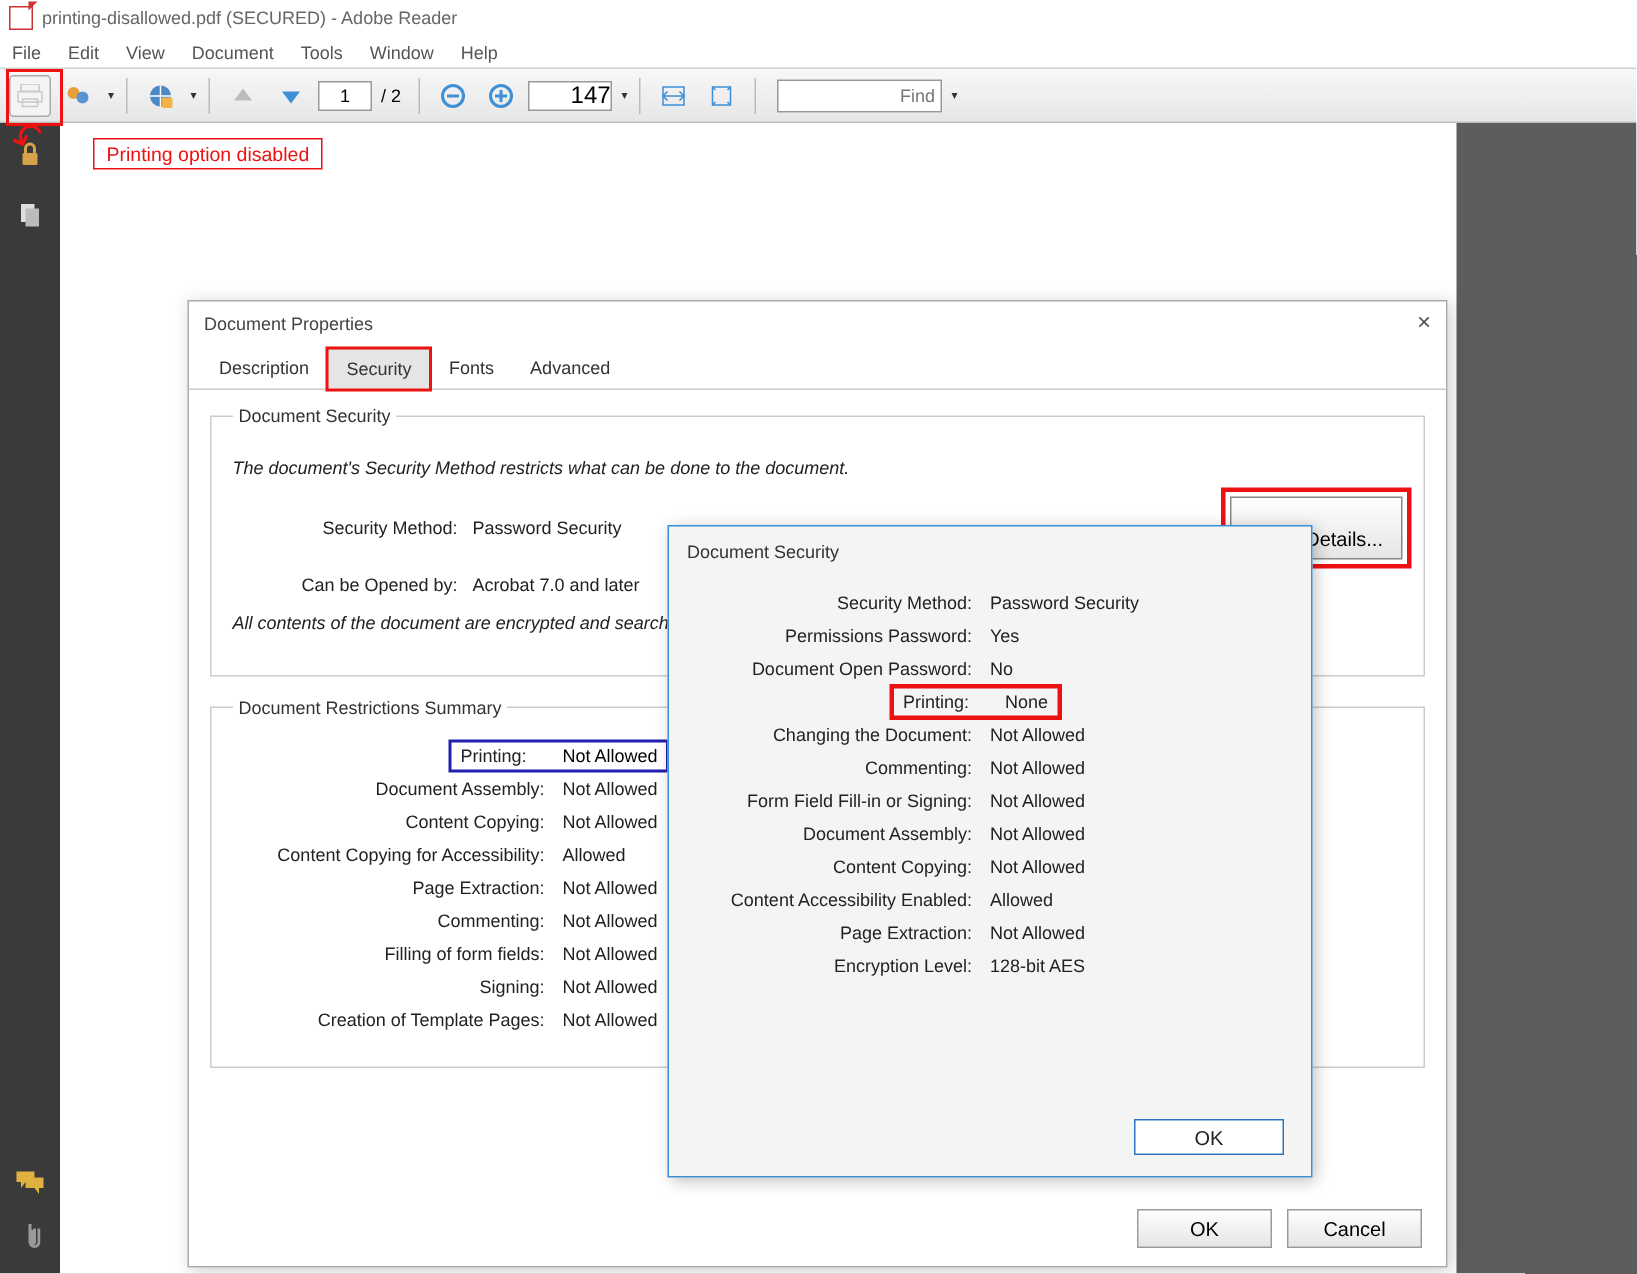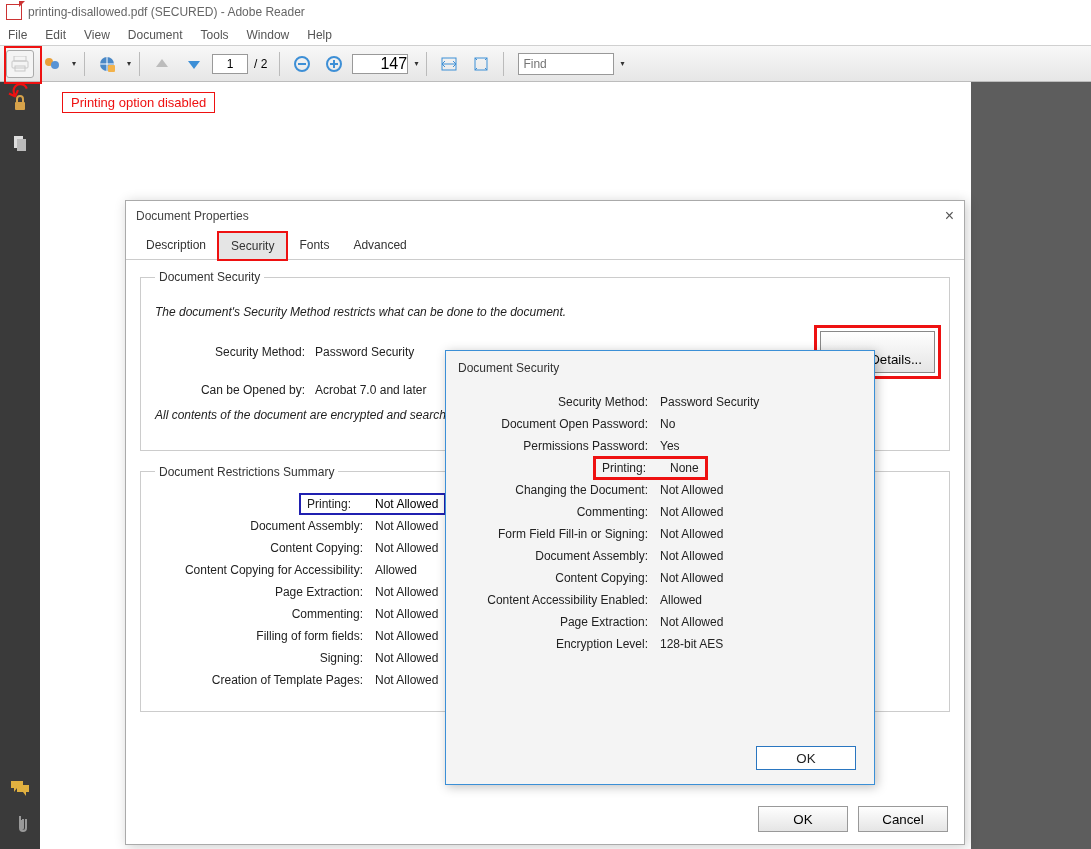--- a/index.html
+++ b/index.html
@@ -17,21 +17,21 @@
 
   
   .toolbar { height: 36px; background: linear-gradient(#f8f8f8,#e6e6e6); border-bottom: 1px solid #bcbcbc; display: flex; align-items: center; padding: 0 6px; gap: 4px; }
   .tbtn { width: 28px; height: 28px; display: flex; align-items: center; justify-content: center; border: 1px solid transparent; border-radius: 3px; }
   .tbtn.print { border: 1px solid #aaa; background: #f4f4f4; color: #c2c2c2; }
   .sep { width: 1px; height: 24px; background: #bbb; margin: 0 4px; }
   .dropdown-caret { font-size: 8px; color: #333; margin-left: 2px; }
   .page-input { width: 36px; height: 20px; border: 1px solid #999; text-align: center; font-size: 12px; }
   .page-total { margin-left: 2px; margin-right: 4px; }
   .zoom-input { width: 56px; height: 20px; border: 1px solid #999; text-align: center; font-size: 16px; padding-left: 27px; }
-  .find-box { width: 96px; height: 22px; border: 1px solid #999; background: #fff; color: #888; font-size: 12px; padding: 0 4px; margin-left: 6px; }
+  .find-box { width: 110px; height: 22px; border: 1px solid #999; background: #fff; color: #888; font-size: 12px; padding: 0 4px; margin-left: 6px; text-align: right; }
 
   
   .print-highlight { position: absolute; top: 46px; left: 4px; width: 38px; height: 38px; border: 2px solid #e11; z-index: 5; pointer-events: none; }
   .annotation-arrow { position: absolute; top: 77px; left: 8px; color: #e11; font-size: 26px; z-index: 6; pointer-events: none; transform: rotate(-20deg); }
   .annotation-label { position: absolute; top: 92px; left: 62px; border: 1px solid #e11; color: #e11; padding: 2px 8px; font-size: 13px; z-index: 6; background: #fff; }
 
   
   .content { display: flex; position: absolute; top: 82px; left: 0; right: 0; bottom: 0; }
   .sidebar { width: 40px; background: #3a3a3a; display: flex; flex-direction: column; align-items: center; padding-top: 10px; gap: 18px; }
   .sidebar-icon { width: 22px; height: 22px; display: flex; align-items: center; justify-content: center; color: #ccc; font-size: 16px; }
@@ -282,26 +282,26 @@
 </div>
 
 <div class="subdialog">
   <div class="subdialog-title">Document Security</div>
   <div class="sub-body" id="sub-list">
       <div class="sub-row">
         <div class="sub-label">Security Method:</div>
         <div class="sub-value">Password Security</div>
       </div>
       <div class="sub-row">
+        <div class="sub-label">Permissions Password:</div>
+        <div class="sub-value">Yes</div>
+      </div>
+      <div class="sub-row">
         <div class="sub-label">Document Open Password:</div>
         <div class="sub-value">No</div>
-      </div>
-      <div class="sub-row">
-        <div class="sub-label">Permissions Password:</div>
-        <div class="sub-value">Yes</div>
       </div>
       <div class="sub-row">
         <div style="width: 138px;"></div>
         <span class="sub-printing-outline" style="display: inline-flex; gap: 12px;">
           <div class="sub-label" style="width: auto;">Printing:</div>
           <div class="sub-value">None</div>
         </span>
       </div>
       <div class="sub-row">
         <div class="sub-label">Changing the Document:</div>

